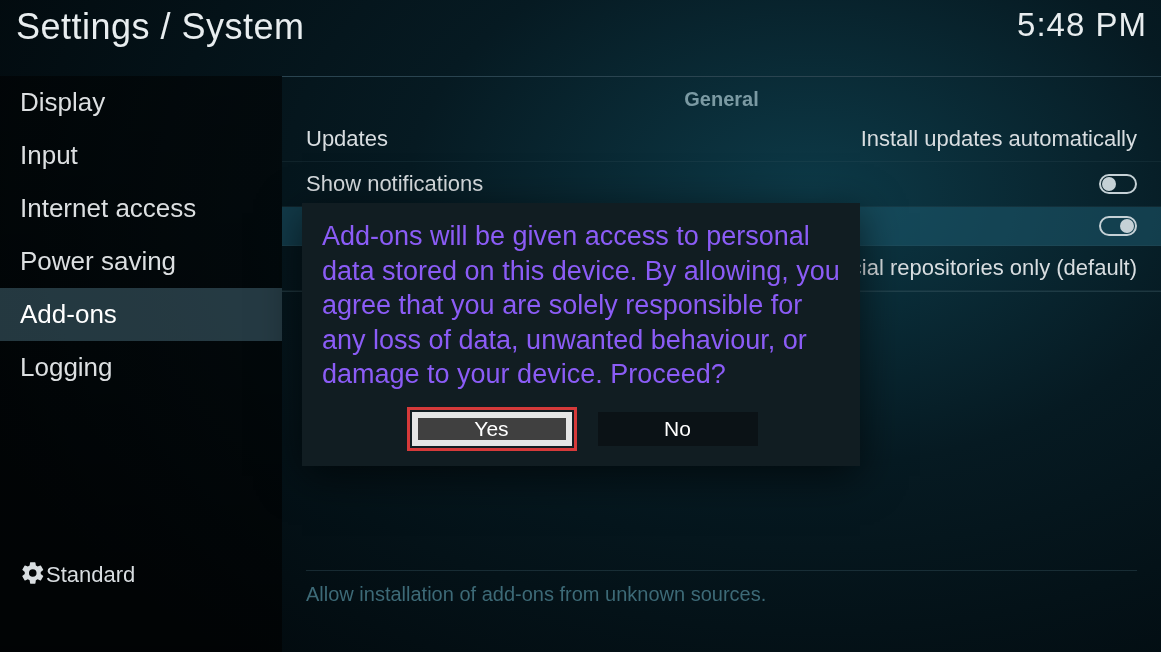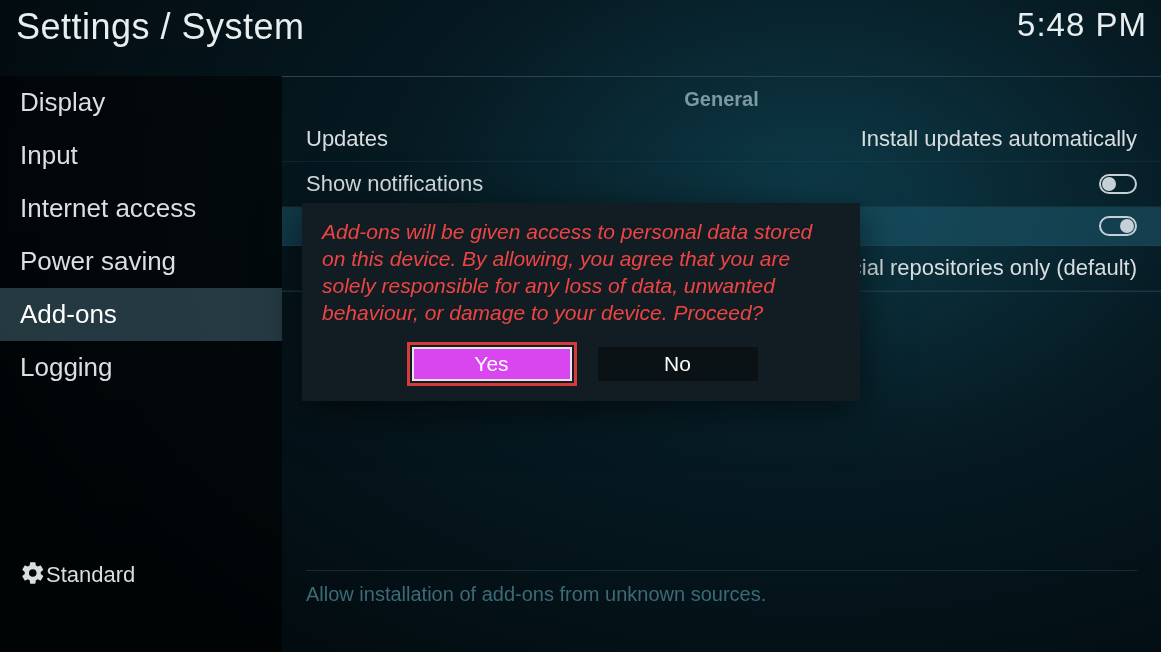--- a/index.html
+++ b/index.html
@@ -64,30 +64,30 @@
   .dialog {
     position:absolute; left:302px; top:203px; width:558px;
     background:#111d22; box-shadow:0 10px 40px rgba(0,0,0,0.6);
   }
   .dialog-title {
     background:linear-gradient(90deg,#1b6f8d,#1a7896);
     color:#fff; font-size:24px; font-weight:600; padding:8px 24px;
     display:flex; justify-content:space-between; align-items:center;
   }
   .kodi-icon svg { width:30px; height:30px; fill:#fff; }
-  .dialog-body { padding:16px 20px 20px; font-size:21px; line-height:1.28; color:#ef4444; font-weight:300;font-style:italic;}
+  .dialog-body { padding:16px 20px 20px; font-size:27px; line-height:1.28; color:#8b5cf6; font-weight:300;}
   .dialog-buttons { display:flex; gap:26px; justify-content:center; padding:0 0 20px; }
   .dlg-btn {
     width:160px; height:34px; display:flex; align-items:center; justify-content:center;
     font-size:21px; color:#fff; cursor:pointer; font-weight:400;
   }
   .dlg-btn.yes {
-    background:#d946ef;
+    background:#404040;
     outline:3px solid #d63a3a; outline-offset:2px;
-    border:2px solid #e5e5e5;
+    border:6px solid #e5e5e5;
     margin-left:7px;
   }
   .dlg-btn.no { background:#0b1216; }
 </style>
 </head>
 <body>
 
 <div class="header">
   <div class="breadcrumb">Settings / System</div>
   <div class="clock">5:48 PM</div>

